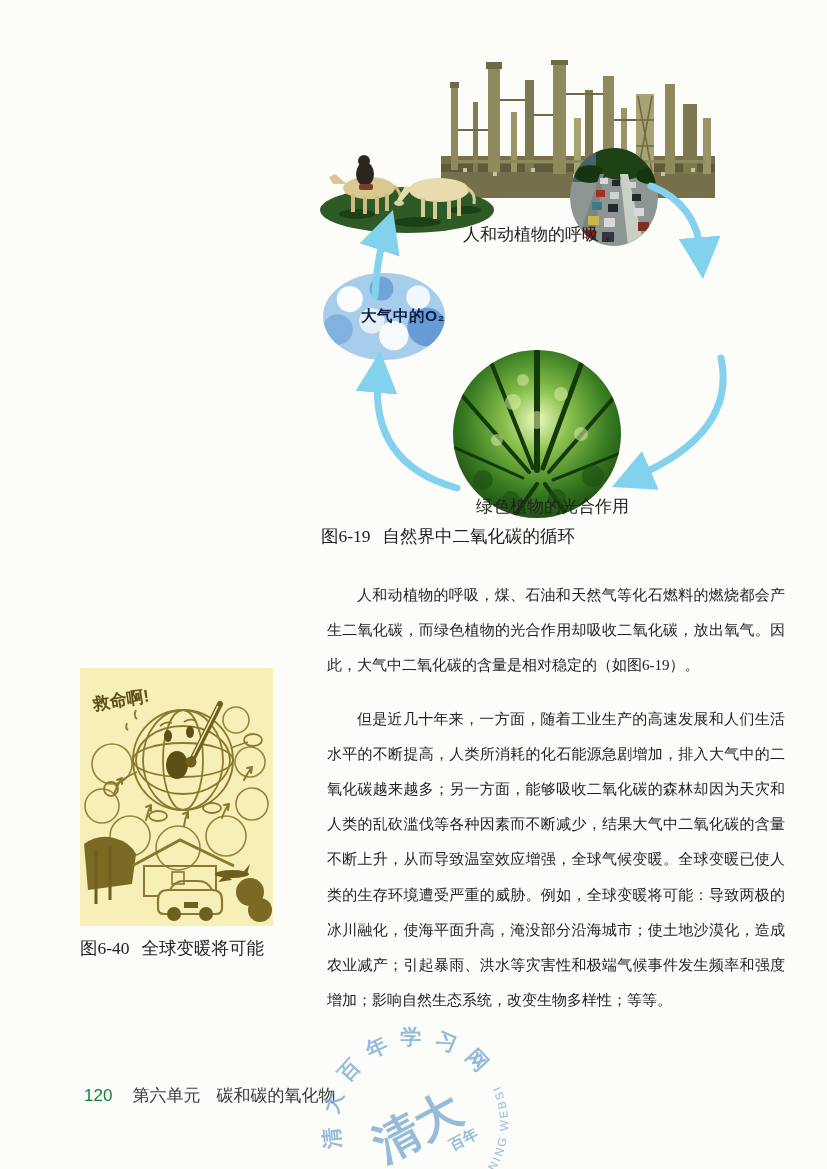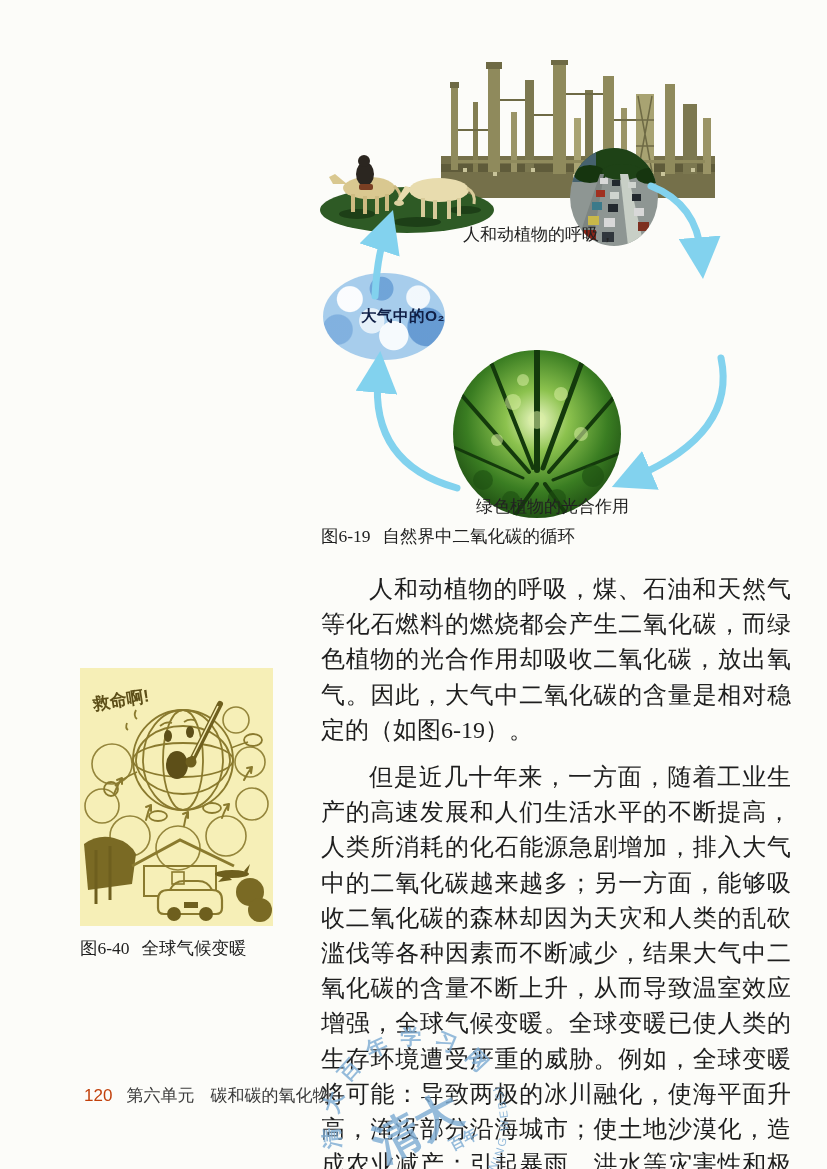--- a/index.html
+++ b/index.html
@@ -8,21 +8,21 @@
     background:#fcfcf9;overflow:hidden;
     font-family:"Liberation Serif","DejaVu Serif",serif;color:#1e1e1e;
   }
   
   .left-col{
     position:absolute;left:81px;top:66px;width:233px;
     font-size:21px;line-height:34.5px;text-align:justify;text-indent:2em;margin:0;
   }
   
   .right-col{position:absolute;left:309px;top:560px;width:494px;}
-  .right-col p{margin:12px;font-size:24px;line-height:35.2px;text-align:justify;text-indent:2em;}
+  .right-col p{margin:18px;font-size:15px;line-height:35.2px;text-align:justify;text-indent:2em;}
   
   .fig619{position:absolute;left:315px;top:58px;width:487px;height:500px;text-decoration:underline;}
   .fig619 .abs{position:absolute;}
   .breath-label{position:absolute;left:148px;top:163px;font-size:17px;line-height:27px;color:#222;}
   .cloud{position:absolute;border-radius:50%;}
   .cloud .cl-label{
     position:absolute;left:0;right:0;top:50%;transform:translateY(-54%);
     text-align:right;font-family:"Liberation Sans","DejaVu Sans",sans-serif;
     font-weight:bold;font-size:15.5px;color:#101f46;letter-spacing:.5px;
   }
@@ -52,21 +52,21 @@
   .cloud-co2 .cl-label{color:#0b1834;}
   .photo-label{position:absolute;left:161px;top:437px;font-size:17px;color:#222;}
   .fig-caption{position:absolute;font-size:17.5px;color:#222;white-space:nowrap;}
   .fig-caption .cap-num{margin-right:12px;}
   .cap619{left:6px;top:466px;}
   
   .cartoon{position:absolute;left:80px;top:668px;width:193px;height:258px;background:#f6efb7;}
   .cap620{left:80px;top:936px;}
   
   .footer{position:absolute;left:84px;top:1084px;font-size:17px;color:#3a3a3a;}
-  .footer .pg-num{font-family:"Liberation Sans","DejaVu Sans",sans-serif;color:#c2410c;margin-right:14px;}
+  .footer .pg-num{font-family:"Liberation Sans","DejaVu Sans",sans-serif;color:#15803d;margin-right:20px;}
   .footer .unit{margin-right:16px;text-align:center;}
   
   .watermark{position:absolute;left:306px;top:1012px;opacity:.82;pointer-events:none;}
 </style>
 </head>
 <body>
 
 <div class="page">
 
 
@@ -323,21 +323,21 @@
           <path d="M90 222 q4 -9 14 -9 l14 0 q10 0 14 9" fill="none" stroke="#8a7a2e" stroke-width="2.2"></path>
           <circle cx="94" cy="246" r="7" fill="#6e5f1e"></circle>
           <circle cx="126" cy="246" r="7" fill="#6e5f1e"></circle>
           <rect x="104" y="234" width="14" height="6" fill="#6e5f1e"></rect>
         </g>
       </g>
     </svg>
   </div>
 
   <div class="fig-caption cap620">
-    <span class="cap-num">图6-40</span><span>全球气候变暖</span>
+    <span class="cap-num">图6-40</span><span>全球变暖将可能</span>
   </div>
 
   <div class="footer">
     <span class="pg-num">120</span><span class="unit">第六单元</span><span>碳和碳的氧化物</span>
   </div>
 
   <svg class="watermark" width="224" height="224" viewBox="0 0 224 224">
     <defs>
       <path id="wmTop" d="M 32 112 A 80 80 0 0 1 192 112" fill="none"></path>
       <path id="wmBot" d="M 22 112 A 90 90 0 0 0 202 112" fill="none"></path>

